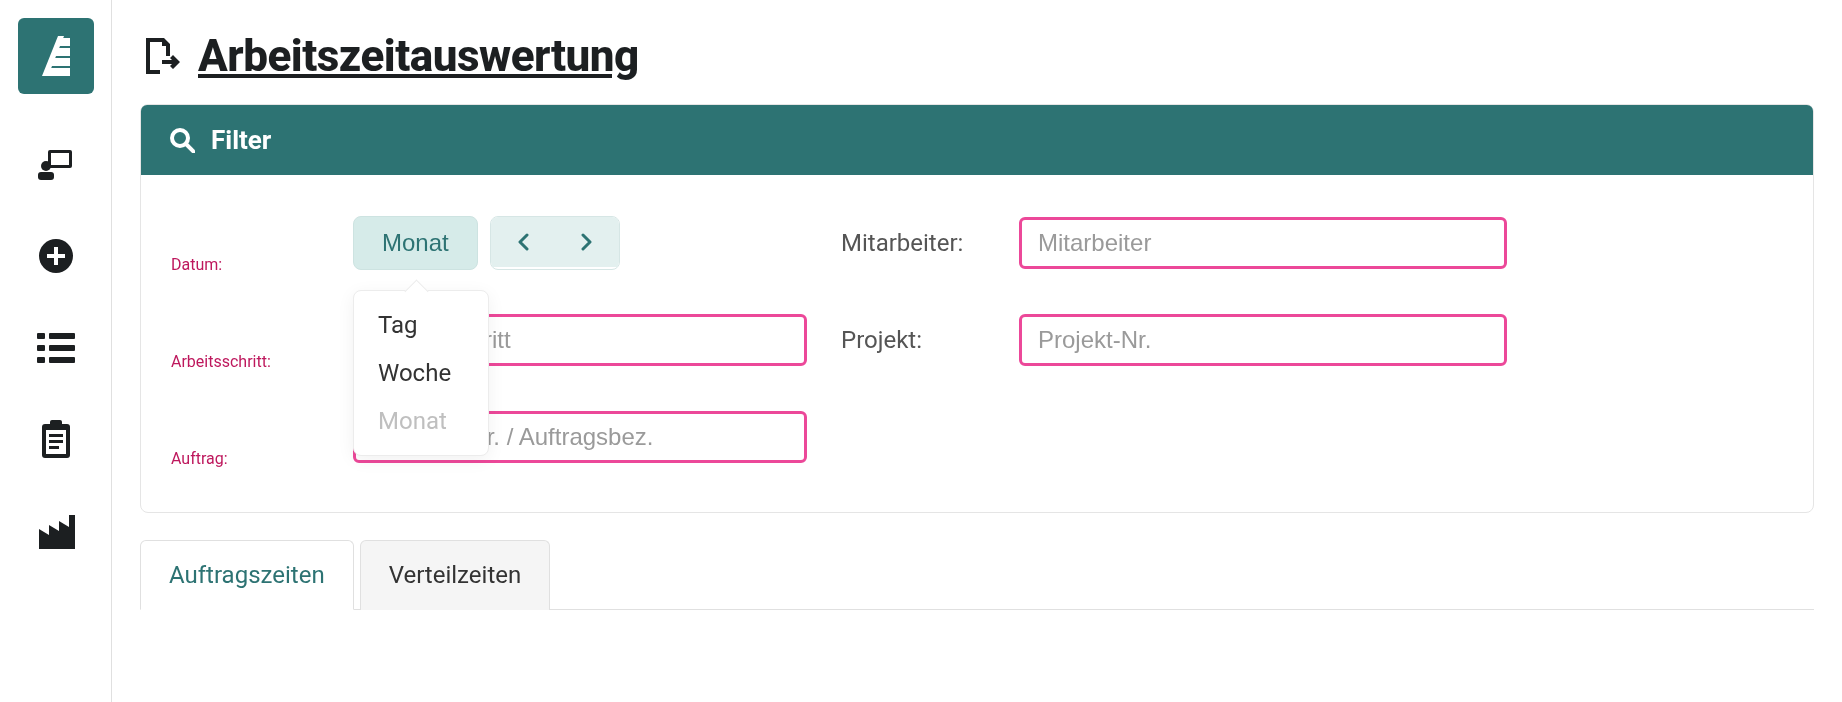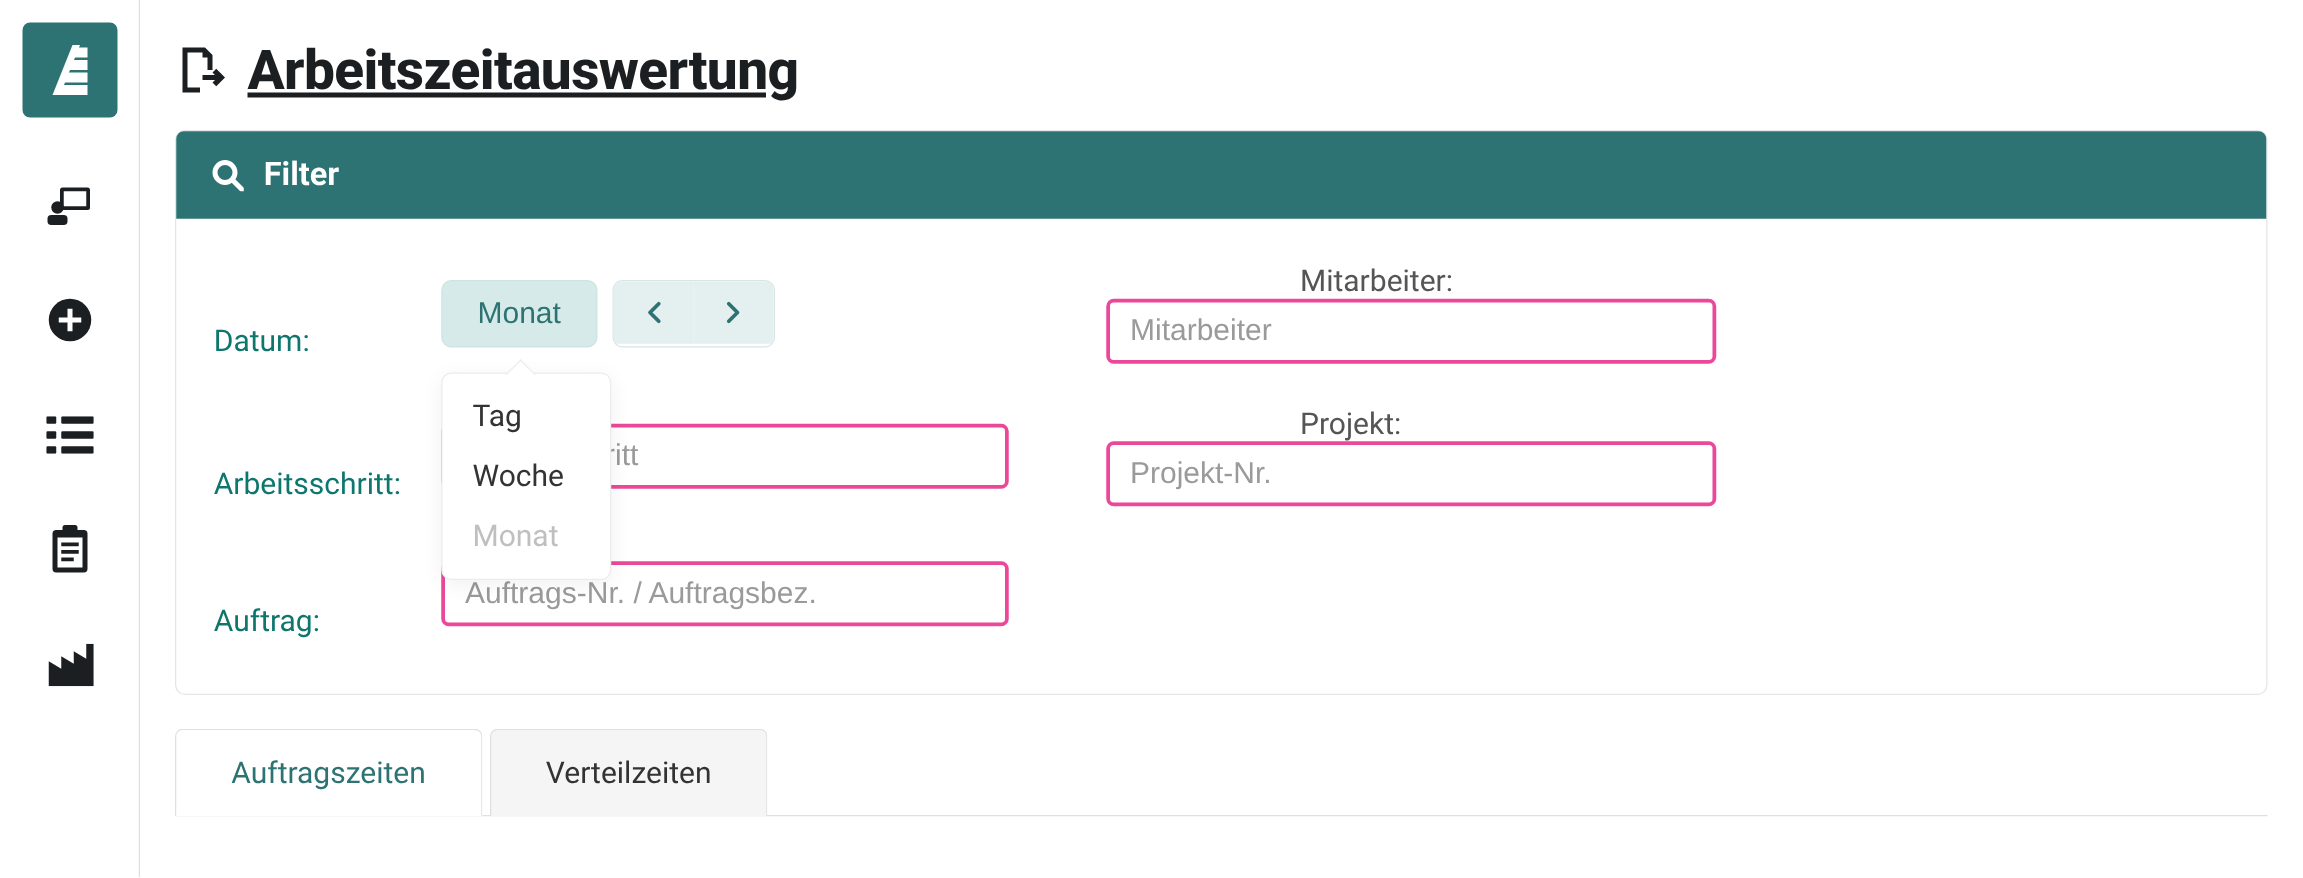--- a/index.html
+++ b/index.html
@@ -81,22 +81,22 @@
     padding: 36px 30px 44px 30px;
   }
   .form-row {
     display: flex;
     align-items: center;
     margin-bottom: 34px;
   }
   .form-row:last-child { margin-bottom: 0; }
   .form-label {
     width: 182px;
-    font-size: 24px;
-    color: #0f766e;
+    font-size: 16px;
+    color: #be185d;
     margin-top: 44px;
   }
   .date-controls {
     display: flex;
     gap: 12px;
   }
   .btn-period {
     background: #d6ebe9;
     color: #2d7373;
     border: 1px solid #cde3e1;
@@ -132,22 +132,20 @@
     justify-content: center;
     font-size: 24px;
     color: #333;
     background: #fff;
     border-left: 1px solid #d6e6e5;
     border-right: 1px solid #d6e6e5;
   }
   .right-col {
     display: flex;
     align-items: center;
-    margin-left: 44px;
-    flex-direction: column;
   }
   .right-label {
     width: 178px;
     font-size: 24px;
     color: #555;
   }
   .input {
     height: 52px;
     border: 3px solid #ec4899;
     border-radius: 6px;
@@ -191,21 +189,21 @@
     cursor: pointer;
   }
   .dropdown-item.active { color: #bfbfbf; }
   
   .tabs {
     display: flex;
     margin-top: 26px;
     border-bottom: 1px solid #e0e0e0;
   }
   .tab {
-    padding: 20px 44px;
+    padding: 20px 28px;
     font-size: 24px;
     color: #333;
     border: 1px solid #e0e0e0;
     border-bottom: none;
     background: #f5f5f5;
     cursor: pointer;
     border-radius: 6px 6px 0 0;
     margin-right: 6px;
     position: relative;
     top: 1px;

